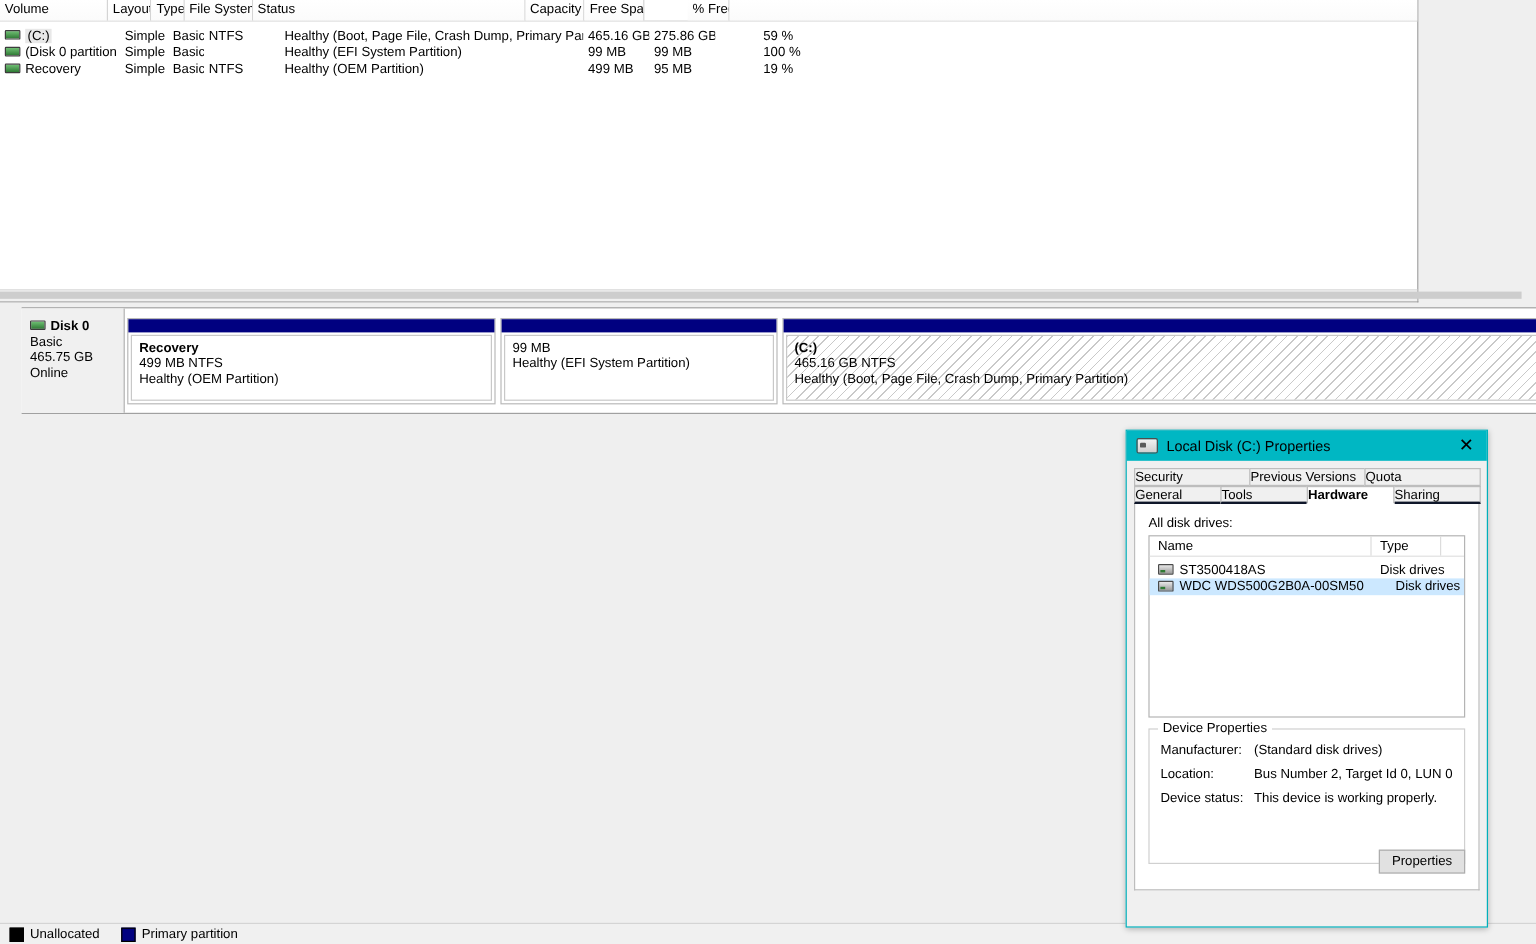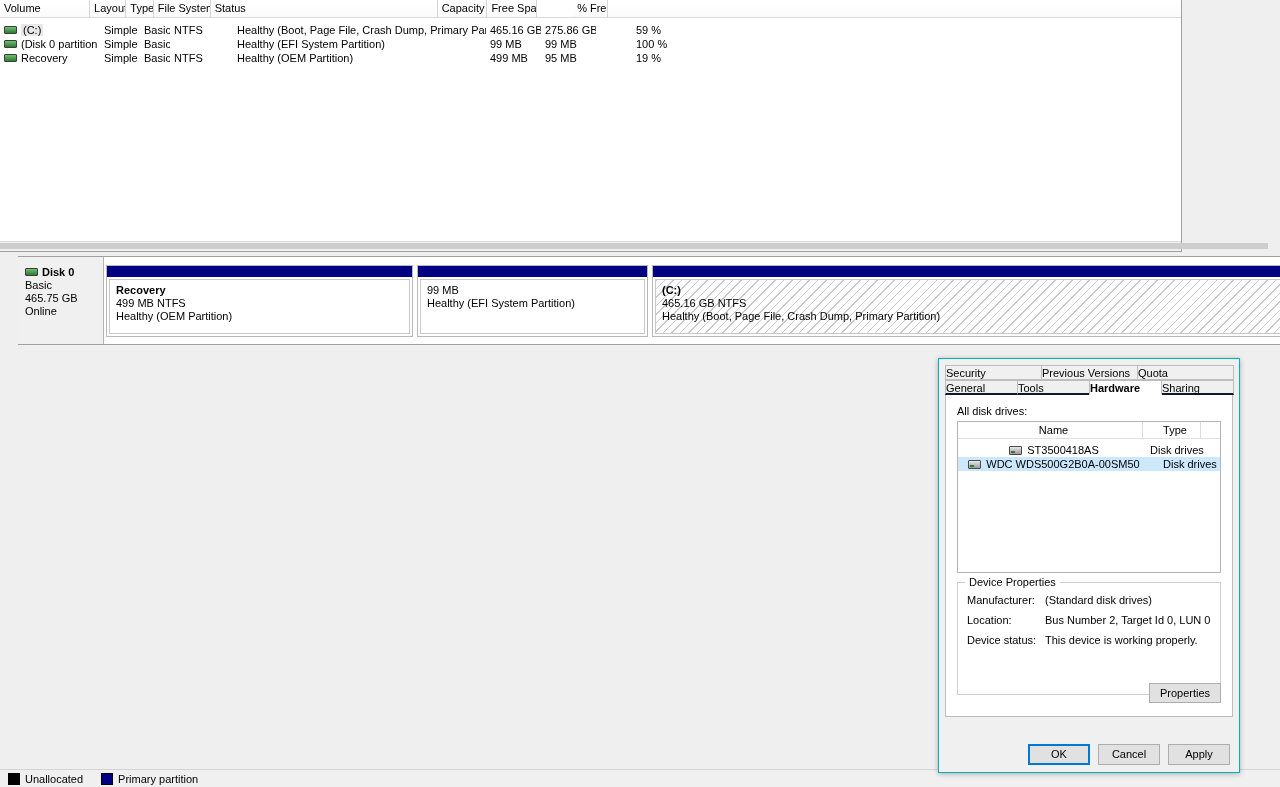--- a/index.html
+++ b/index.html
@@ -200,21 +200,21 @@
     position:relative;
   }
   .panel-label{font-size:11px;margin-bottom:4px;}
 
   
   #drive-list{
     border:1px solid #b4b4b4;
     height:152px;
     background:#ffffff;
     box-sizing:border-box;
-    display:flex;flex-direction:column;text-align:center;
+    display:flex;flex-direction:column;
   }
   #drive-head{display:flex;height:16px;border-bottom:1px solid #e0e0e0;}
   #drive-head .dh{
     box-sizing:border-box;
     border-right:1px solid #dcdcdc;
     padding:2px 0 0 7px;font-size:11px;
   }
   .dcol-name{width:185px;}
   .dcol-type{width:58px;}
   .dcol-end{width:17px;border-right:none !important;}
@@ -388,20 +388,25 @@
     <span>Unallocated</span>
   </div>
   <div class="item">
     <span class="sw" style="background:#000080"></span>
     <span>Primary partition</span>
   </div>
 </div>
 
 <div id="dialog">
 
+  <div id="dlg-title">
+    <span class="tico"></span>
+    <span class="ttext">Local Disk (C:) Properties</span>
+    <span id="dlg-close">✕</span>
+  </div>
 
   <div id="tabs">
     <div class="tabrow tabrow1">
       <div class="tab">Security</div>
       <div class="tab">Previous Versions</div>
       <div class="tab">Quota</div>
     </div>
     <div class="tabrow tabrow2">
       <div class="tab">General</div>
       <div class="tab">Tools</div>
@@ -448,19 +453,14 @@
       </div>
       <div class="dprow">
         <div class="k">Device status:</div>
         <div class="v">This device is working properly.</div>
       </div>
     </div>
 
     <div class="btn" id="properties-btn">Properties</div>
   </div>
 
-  <div id="dlg-buttons">
-    <div class="btn focused">OK</div>
-    <div class="btn">Cancel</div>
-    <div class="btn">Apply</div>
-  </div>
 
 </div>
 
 </body></html>

